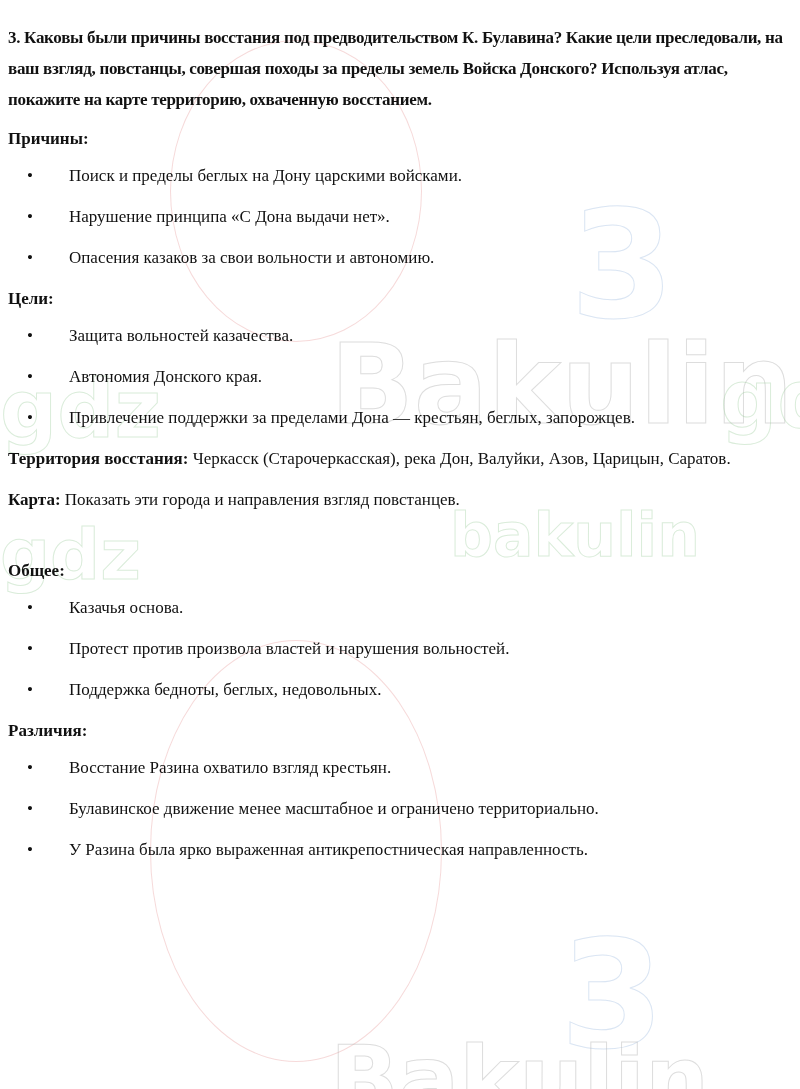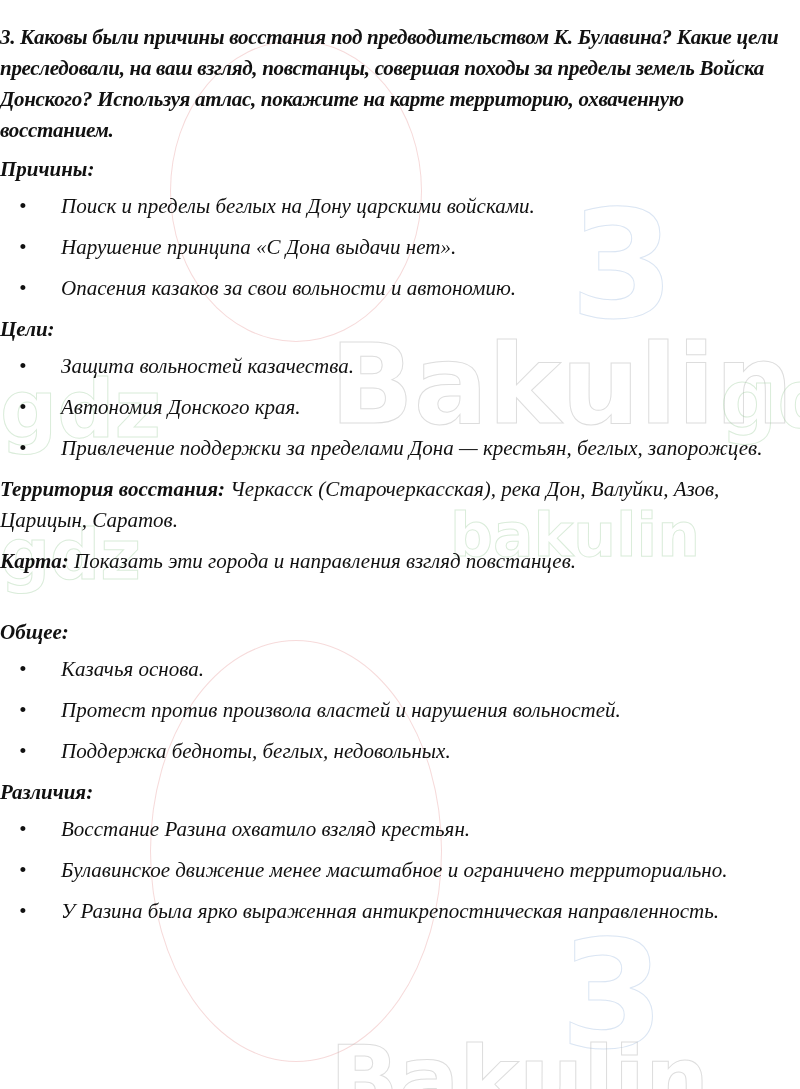--- a/index.html
+++ b/index.html
@@ -33,24 +33,23 @@
     .wm.green { -webkit-text-stroke: 1px rgba(150,200,150,0.35); }
     .wm.blue { -webkit-text-stroke: 1px rgba(150,180,220,0.35); }
     .wm-face {
       position: absolute;
       border: 1px solid rgba(230,150,150,0.35);
       border-radius: 50%;
     }
     .content {
       position: relative;
       z-index: 1;
-      padding: 22px 0 0 0;
-      font-size: 21px;
+      padding: 22px 0 0 8px;
+      font-size: 17px;
       line-height: 31px;
-      font-style: italic;
     }
     .question {
       font-weight: bold;
       margin: 0 0 8px 0;
       letter-spacing: -0.3px;
     }
     .section-label {
       font-weight: bold;
       margin: 0 4px 6px 0;
     }

